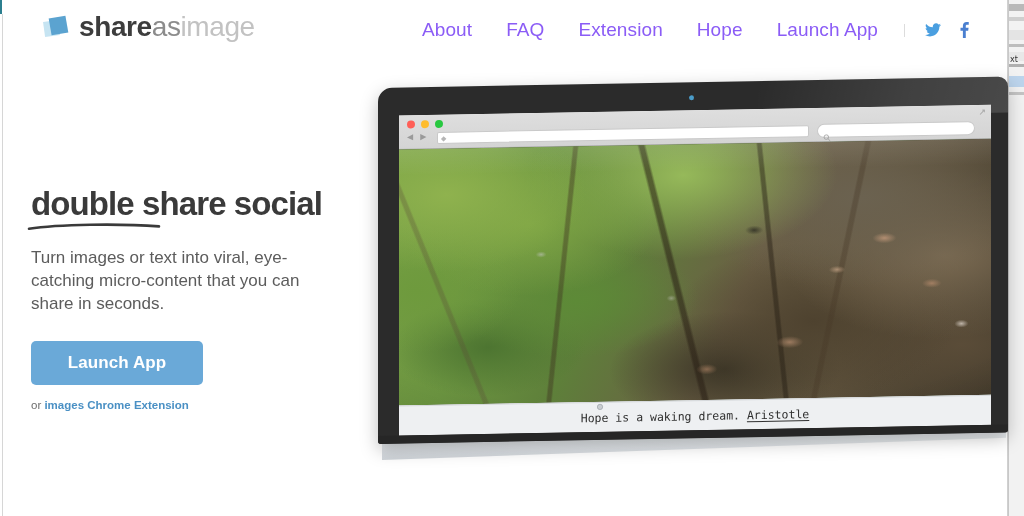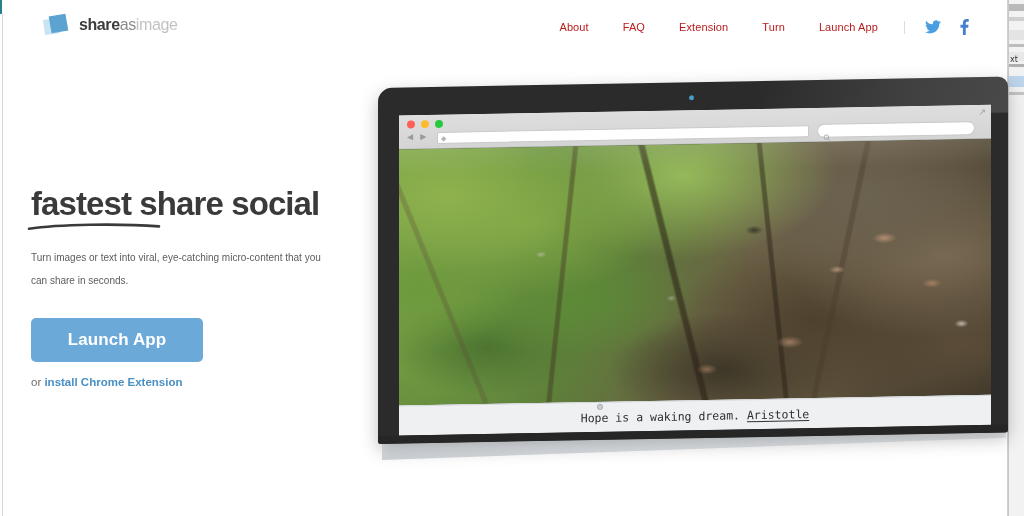--- a/index.html
+++ b/index.html
@@ -87,37 +87,37 @@
     background: #c6e4f2;
     transform: rotate(-8deg);
   }
   .logo-mark .sq-front {
     position: absolute; left: 6px; top: 2px;
     width: 17px; height: 17px;
     background: #5ba3d0;
     transform: rotate(-10deg);
   }
   .logo-text {
-    font-size: 16px;
+    font-size: 28px;
     letter-spacing: -0.4px;
     line-height: 1;
   }
   .logo-text .t1 { font-weight: 700; color: #3d3d3d; }
   .logo-text .t2 { font-weight: 400; color: #8c8c8c; }
   .logo-text .t3 { font-weight: 400; color: #c2c2c2; }
 
   .nav {
     position: absolute;
     right: 38px; top: 19px;
     display: flex;
     align-items: center;
   }
   .nav-link {
-    font-size: 11px;
-    color: #b91c1c;
+    font-size: 19px;
+    color: #8b5cf6;
     text-decoration: none;
     margin-left: 34px;
     font-weight: 500;
     letter-spacing: 0.1px;
     cursor: pointer;
     white-space: nowrap;
   }
   .nav-link:first-child { margin-left: 0; }
   .nav-divider {
     width: 1px; height: 13px;
@@ -150,21 +150,21 @@
     display: inline-block;
   }
   .headline .ul-word .swoosh {
     position: absolute;
     left: -3px; bottom: -7px;
     width: 132px; height: 9px;
     overflow: visible;
   }
   .subhead {
     margin: 22px 0 0 0;
-    font-size: 10px;
+    font-size: 17px;
     line-height: 23px;
     color: #5c5c5c;
     font-weight: 400;
     width: 300px;
   }
   .cta-button {
     display: block;
     margin-top: 26px;
     width: 172px; height: 44px;
     background: #6aa9d8;
@@ -400,56 +400,56 @@
       </div>
       <div class="logo-text">
         <span class="t1">share</span><span class="t2">as</span><span class="t3">image</span>
       </div>
     </div>
 
     <div class="nav">
       <a class="nav-link" href="#">About</a>
       <a class="nav-link" href="#">FAQ</a>
       <a class="nav-link" href="#">Extension</a>
-      <a class="nav-link" href="#">Turn</a>
+      <a class="nav-link" href="#">Hope</a>
       <a class="nav-link" href="#">Launch App</a>
       <div class="nav-divider"></div>
       <a class="nav-social tw" href="#">
         <svg width="16" height="14" viewBox="0 0 24 20" aria-hidden="true">
           <path fill="#4a9fe0" d="M24 2.4c-.9.4-1.8.7-2.8.8 1-.6 1.8-1.6 2.2-2.7-1 .6-2 1-3.1 1.2A4.9 4.9 0 0016.6 0c-2.7 0-4.9 2.2-4.9 4.9 0 .4 0 .8.1 1.1C7.7 5.8 4.1 3.9 1.7.9c-.4.8-.7 1.6-.7 2.5 0 1.7.9 3.2 2.2 4.1-.8 0-1.6-.2-2.2-.6v.1c0 2.4 1.7 4.4 3.9 4.8-.4.1-.8.2-1.3.2-.3 0-.6 0-.9-.1.6 2 2.4 3.4 4.6 3.4A9.8 9.8 0 010 17.4 13.9 13.9 0 007.5 19.6c9.1 0 14-7.5 14-14v-.6c1-.7 1.8-1.6 2.5-2.6z"></path>
         </svg>
       </a>
       <a class="nav-social fb" href="#">
         <svg width="9" height="16" viewBox="0 0 10 20" aria-hidden="true">
           <path fill="#4a7fd0" d="M6.6 20v-9.1h3l.5-3.6H6.6V5c0-1 .3-1.7 1.8-1.7h1.9V.1C9.9.1 8.8 0 7.5 0 4.8 0 3 1.7 3 4.7v2.6H0v3.6h3V20h3.6z"></path>
         </svg>
       </a>
     </div>
   </div>
 
   <div class="hero-copy">
     <h1 class="headline">
       <br>
       <span class="ul-word">
-        <span>fastest</span>
+        <span>double</span>
         <svg class="swoosh" viewBox="0 0 132 9" preserveAspectRatio="none">
           <path d="M1 6.8 C 30 2.2, 92 1.4, 131 4.4" stroke="#3a3a3a" stroke-width="2.6" fill="none" stroke-linecap="round"></path>
         </svg>
       </span><span> share social</span><br>
     </h1>
 
     <p class="subhead">
       <span>Turn images or text into viral, eye-catching</span>
       <span>micro-content that you can share in seconds.</span>
     </p>
 
     <button class="cta-button">Launch App</button>
 
     <div class="cta-sub">
-      <span>or </span><a href="#">install Chrome Extension</a>
+      <span>or </span><a href="#">images Chrome Extension</a>
     </div>
   </div>
 
   <div class="monitor">
 
     <div class="monitor-base"></div>
 
     <div class="monitor-body">
       <div class="monitor-gloss"></div>
       <div class="camera-dot"></div>

